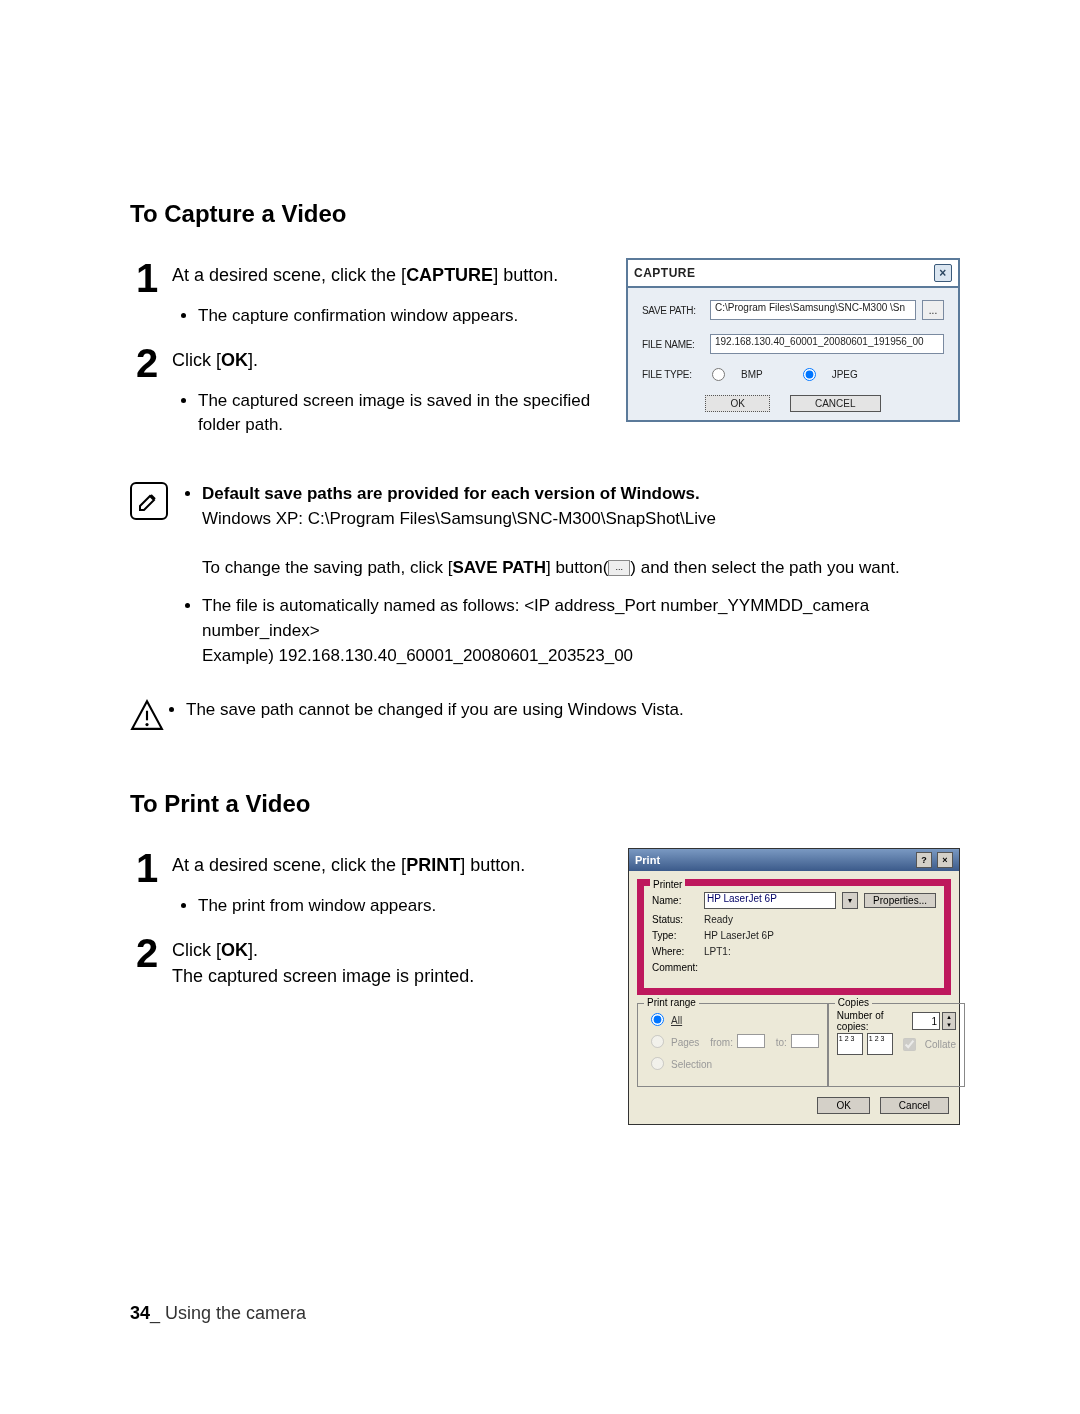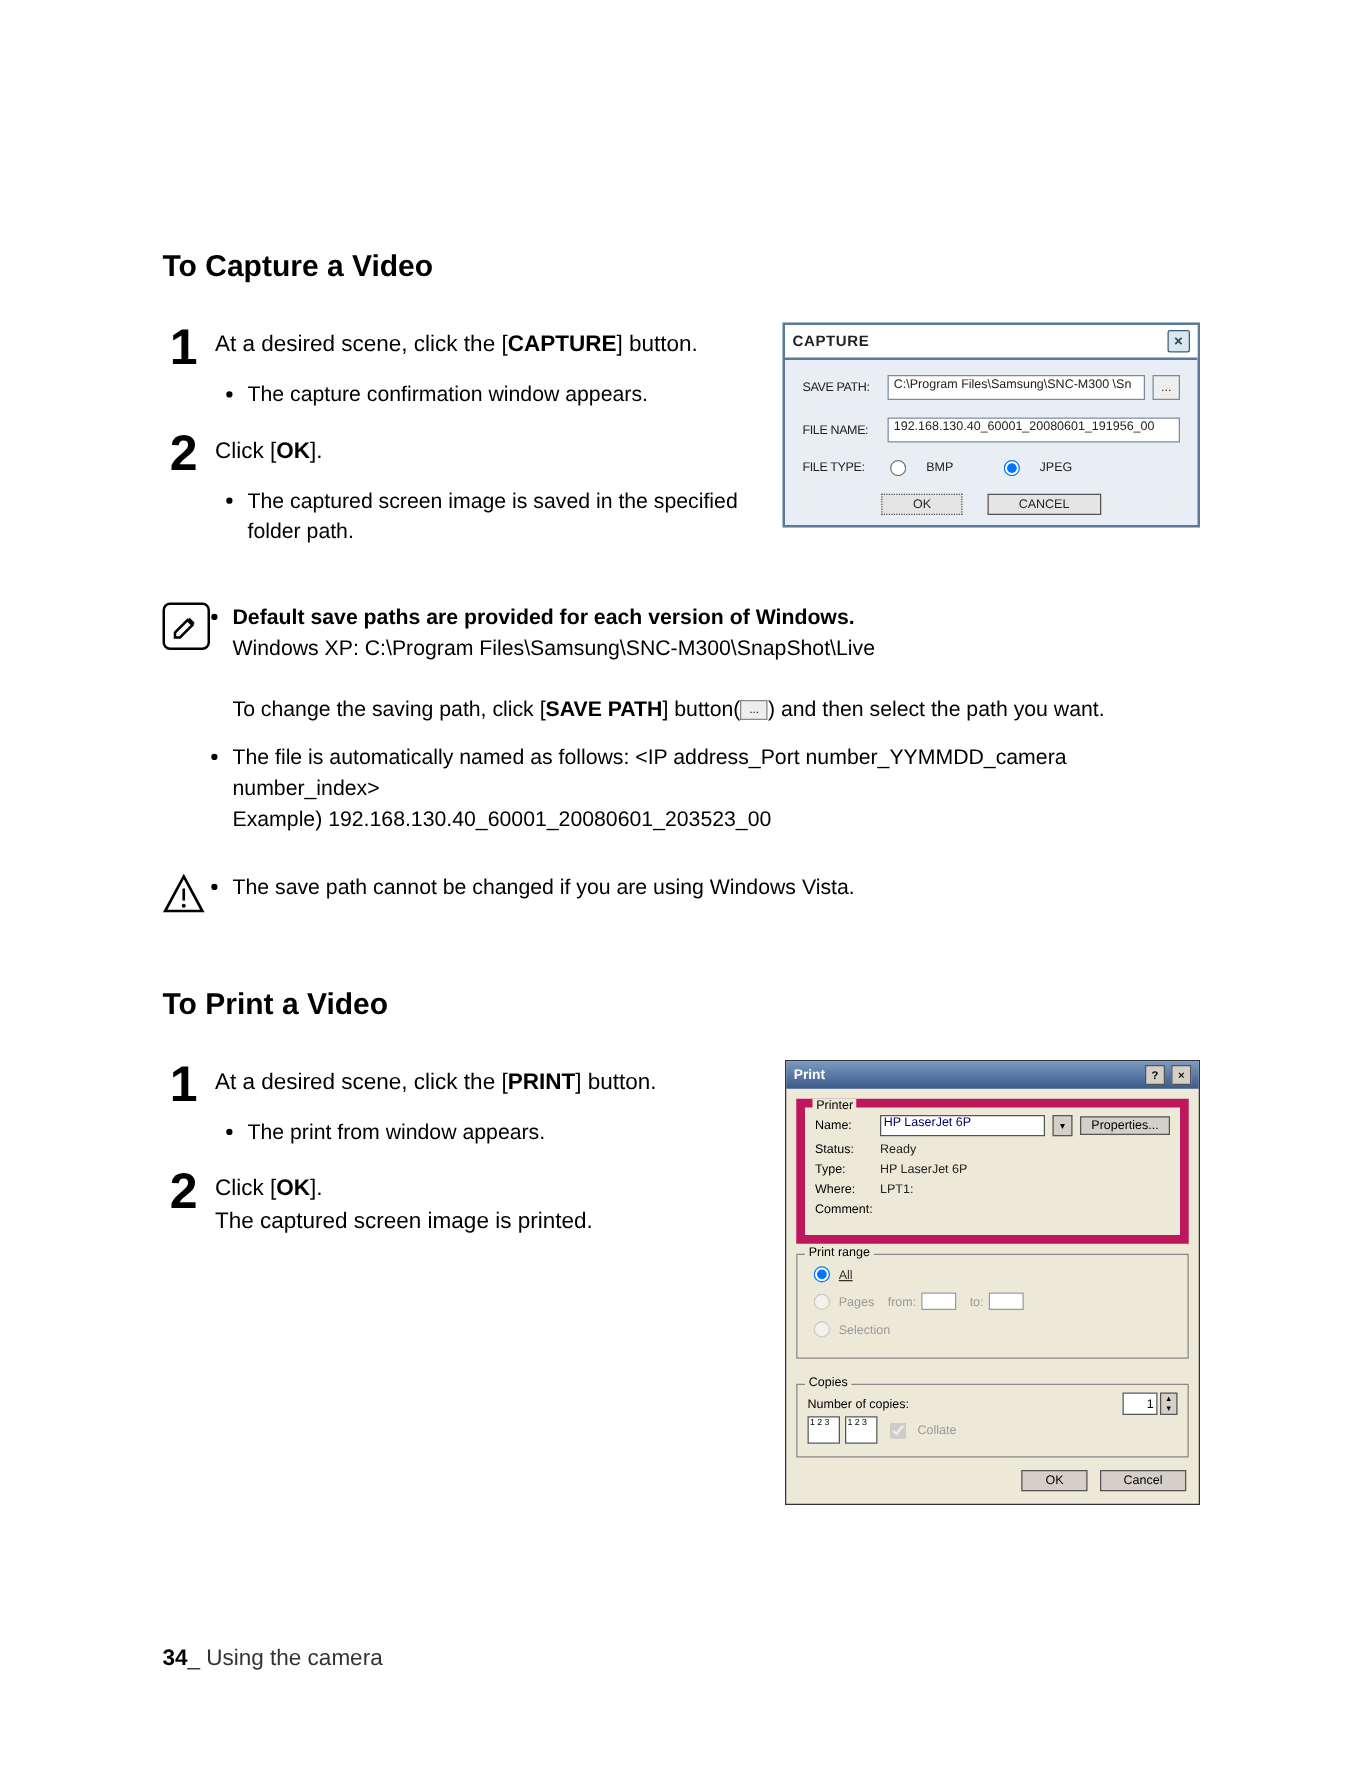--- a/index.html
+++ b/index.html
@@ -69,21 +69,21 @@
   }
   .radio-g{display:flex;gap:40px;padding-left:2px;}
   .radio-g label{display:flex;align-items:center;gap:16px;font-size:10px;}
   .radio-g input{margin:0;}
   .cap-btns{display:flex;justify-content:center;gap:20px;margin-top:4px;}
   .dlg-btn{
     border:1px dotted #555;padding:2px 24px;background:#e4e4e4;font-size:10px;
   }
 
   
-  .note-block{display:flex;gap:0;margin-top:30px;font-size:17px;line-height:1.45;justify-content:flex-end;}
+  .note-block{display:flex;gap:16px;margin-top:30px;font-size:17px;line-height:1.45;justify-content:flex-end;}
   .note-icon{
     width:34px;height:34px;flex:0 0 34px;border:2px solid #000;border-radius:6px;
     display:flex;align-items:center;justify-content:center;
   }
   .note-body ul{margin:0;padding:0 0 0 18px;}
   .note-body li{margin-bottom:14px;}
   .inline-savepath-btn{
     display:inline-block;border:1px solid #888;background:#eee;
     width:20px;height:14px;vertical-align:middle;font-size:9px;text-align:center;line-height:13px;
   }
@@ -105,40 +105,40 @@
     display:inline-flex;align-items:center;justify-content:center;font-size:9px;color:#000;margin-left:2px;
   }
   .fieldset{border:7px solid #be185d;margin:8px;padding:6px 8px 10px;position:relative;}
   .fieldset .legend{position:absolute;top:-7px;left:6px;background:#ece9d8;padding:0 3px;font-size:10px;}
   .prow{display:flex;align-items:center;gap:6px;margin-bottom:5px;}
   .plabel{width:46px;}
   .pval{color:#222;}
   .pselect{flex:1;background:#fff;border:1px solid #555;color:#006;padding:0 2px;height:15px;overflow:hidden;}
   .pdrop{width:14px;height:15px;border:1px solid #555;background:#d4d0c8;display:flex;align-items:center;justify-content:center;font-size:8px;}
   .pbtn{border:1px solid #555;background:#d4d0c8;padding:1px 8px;font-size:10px;}
-  .print-lower{display:flex;gap:20px;margin:0 8px;flex-direction:column;}
+  .print-lower{display:flex;gap:0;margin:0 8px;}
   .box-half{flex:1;border:1px solid #888;padding:6px 8px 10px;position:relative;}
   .box-half .legend{position:absolute;top:-7px;left:6px;background:#ece9d8;padding:0 3px;font-size:10px;}
   .ropt{display:flex;align-items:flex-end;gap:4px;margin-bottom:6px;color:#333;}
   .ropt.dim{color:#999;}
   .tinyinput{width:26px;height:12px;border:1px solid #999;background:#fff;}
   .copies-row{display:flex;align-items:center;justify-content:space-between;margin-bottom:1px;}
   .spin{display:flex;align-items:center;gap:2px;}
   .spin input{width:22px;height:14px;border:1px solid #555;text-align:right;padding-right:2px;font-size:10px;}
   .spin .sb{width:12px;height:16px;border:1px solid #555;background:#d4d0c8;font-size:7px;display:flex;flex-direction:column;}
   .spin .sb span{flex:1;display:flex;align-items:center;justify-content:center;}
   .collate{display:flex;align-items:center;gap:6px;}
   .collate-icons{display:flex;gap:4px;}
   .ci{width:22px;height:18px;border:1px solid #555;background:#fff;position:relative;font-size:7px;padding:1px;}
   .print-foot{display:flex;justify-content:flex-end;gap:10px;padding:10px 10px 10px;}
   .print-foot .pbtn{padding:2px 18px;}
 
   
   .page-foot{
-    position:absolute;bottom:77px;left:130px;font-size:18px;color:#333;
+    position:absolute;bottom:90px;left:130px;font-size:18px;color:#333;
   }
   .page-foot b{font-weight:bold;color:#000;}
 </style>
 </head>
 <body>
 
 <div class="section-title">To Capture a Video</div>
 
 <div class="two-col">
   <div class="left-col">

